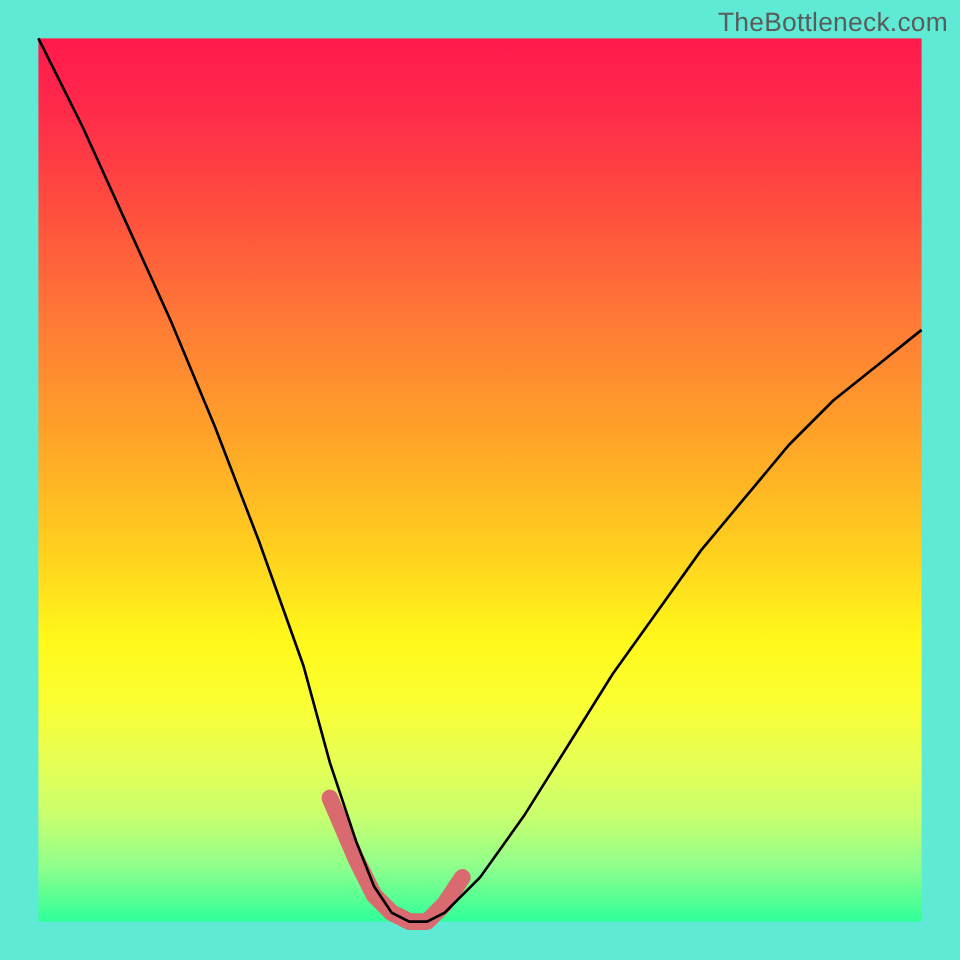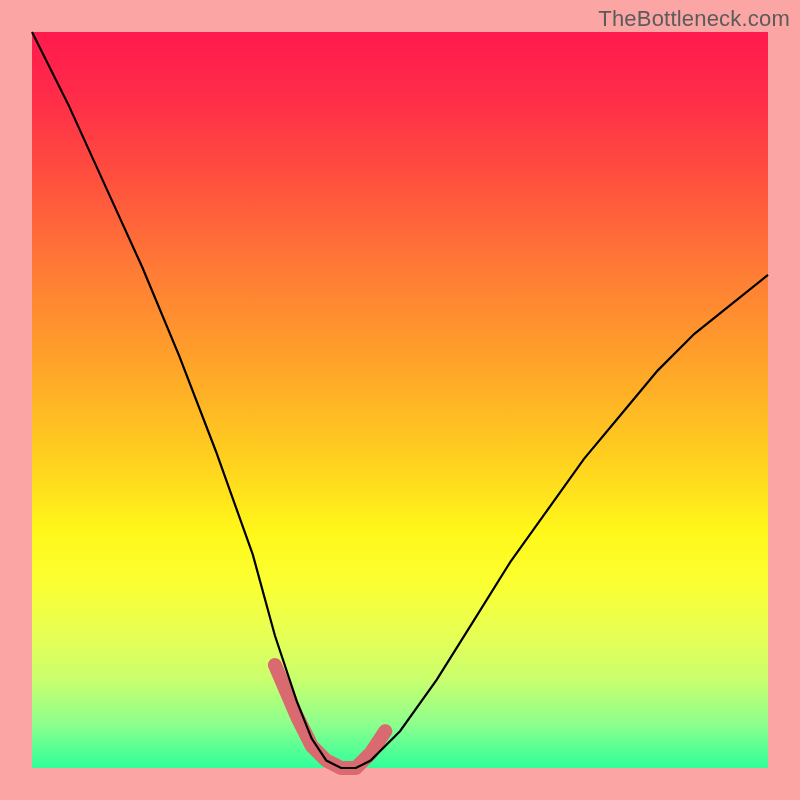--- a/index.html
+++ b/index.html
@@ -8,21 +8,21 @@
     width: 800px;
     height: 800px;
     background: #000;
     overflow: hidden;
     font-family: Arial, Helvetica, sans-serif;
   }
   .stage {
     position: relative;
     width: 800px;
     height: 800px;
-    background: #fca5a5;
+    background: #5eead4;
   }
   .plot {
     position: absolute;
     left: 32px;
     top: 32px;
     width: 736px;
     height: 736px;
     background: linear-gradient(to bottom,
       #ff1a4d 0%,
       #ff2a4a 8%,

